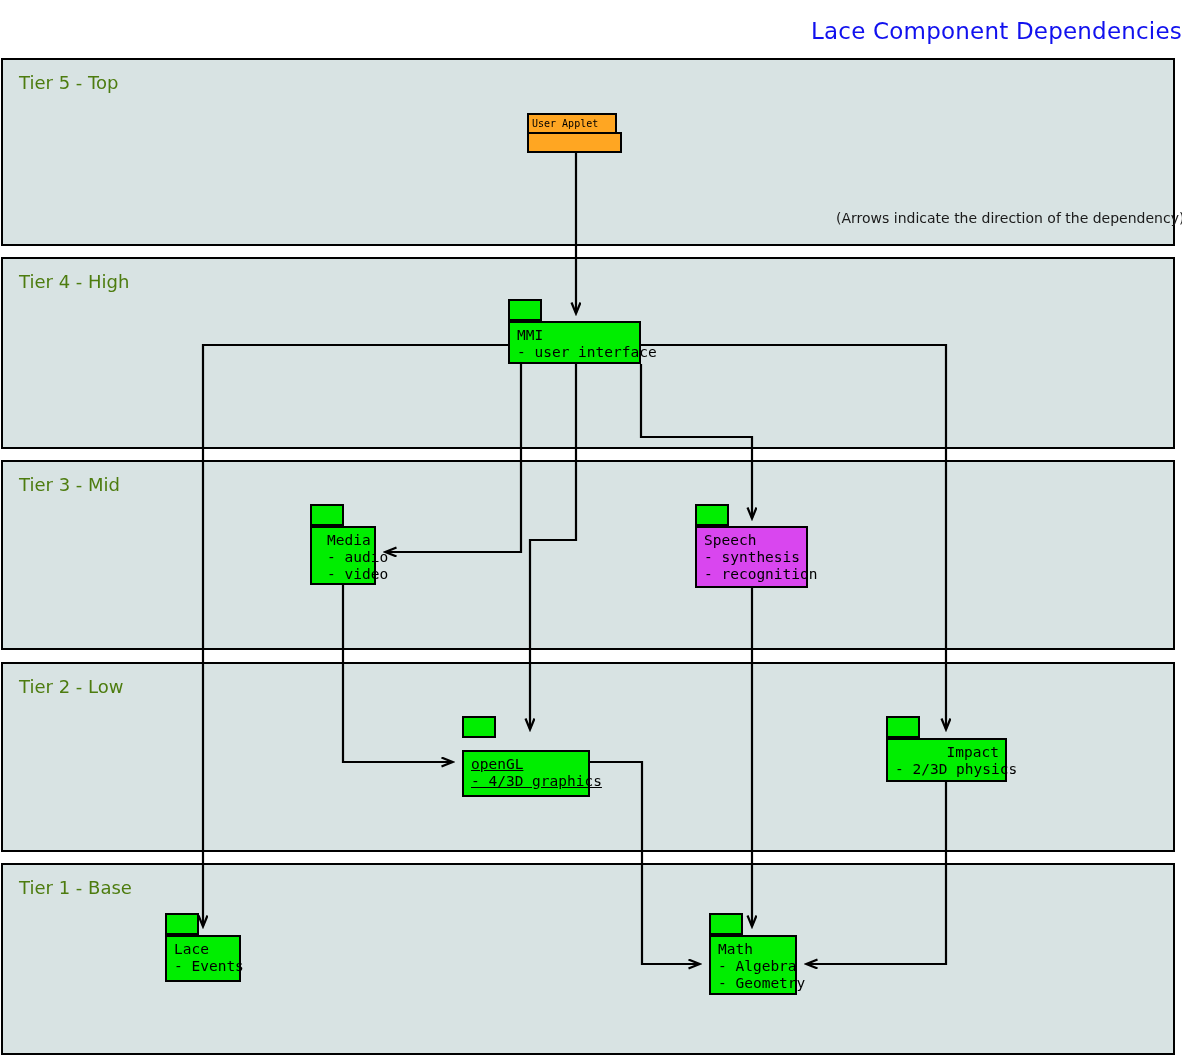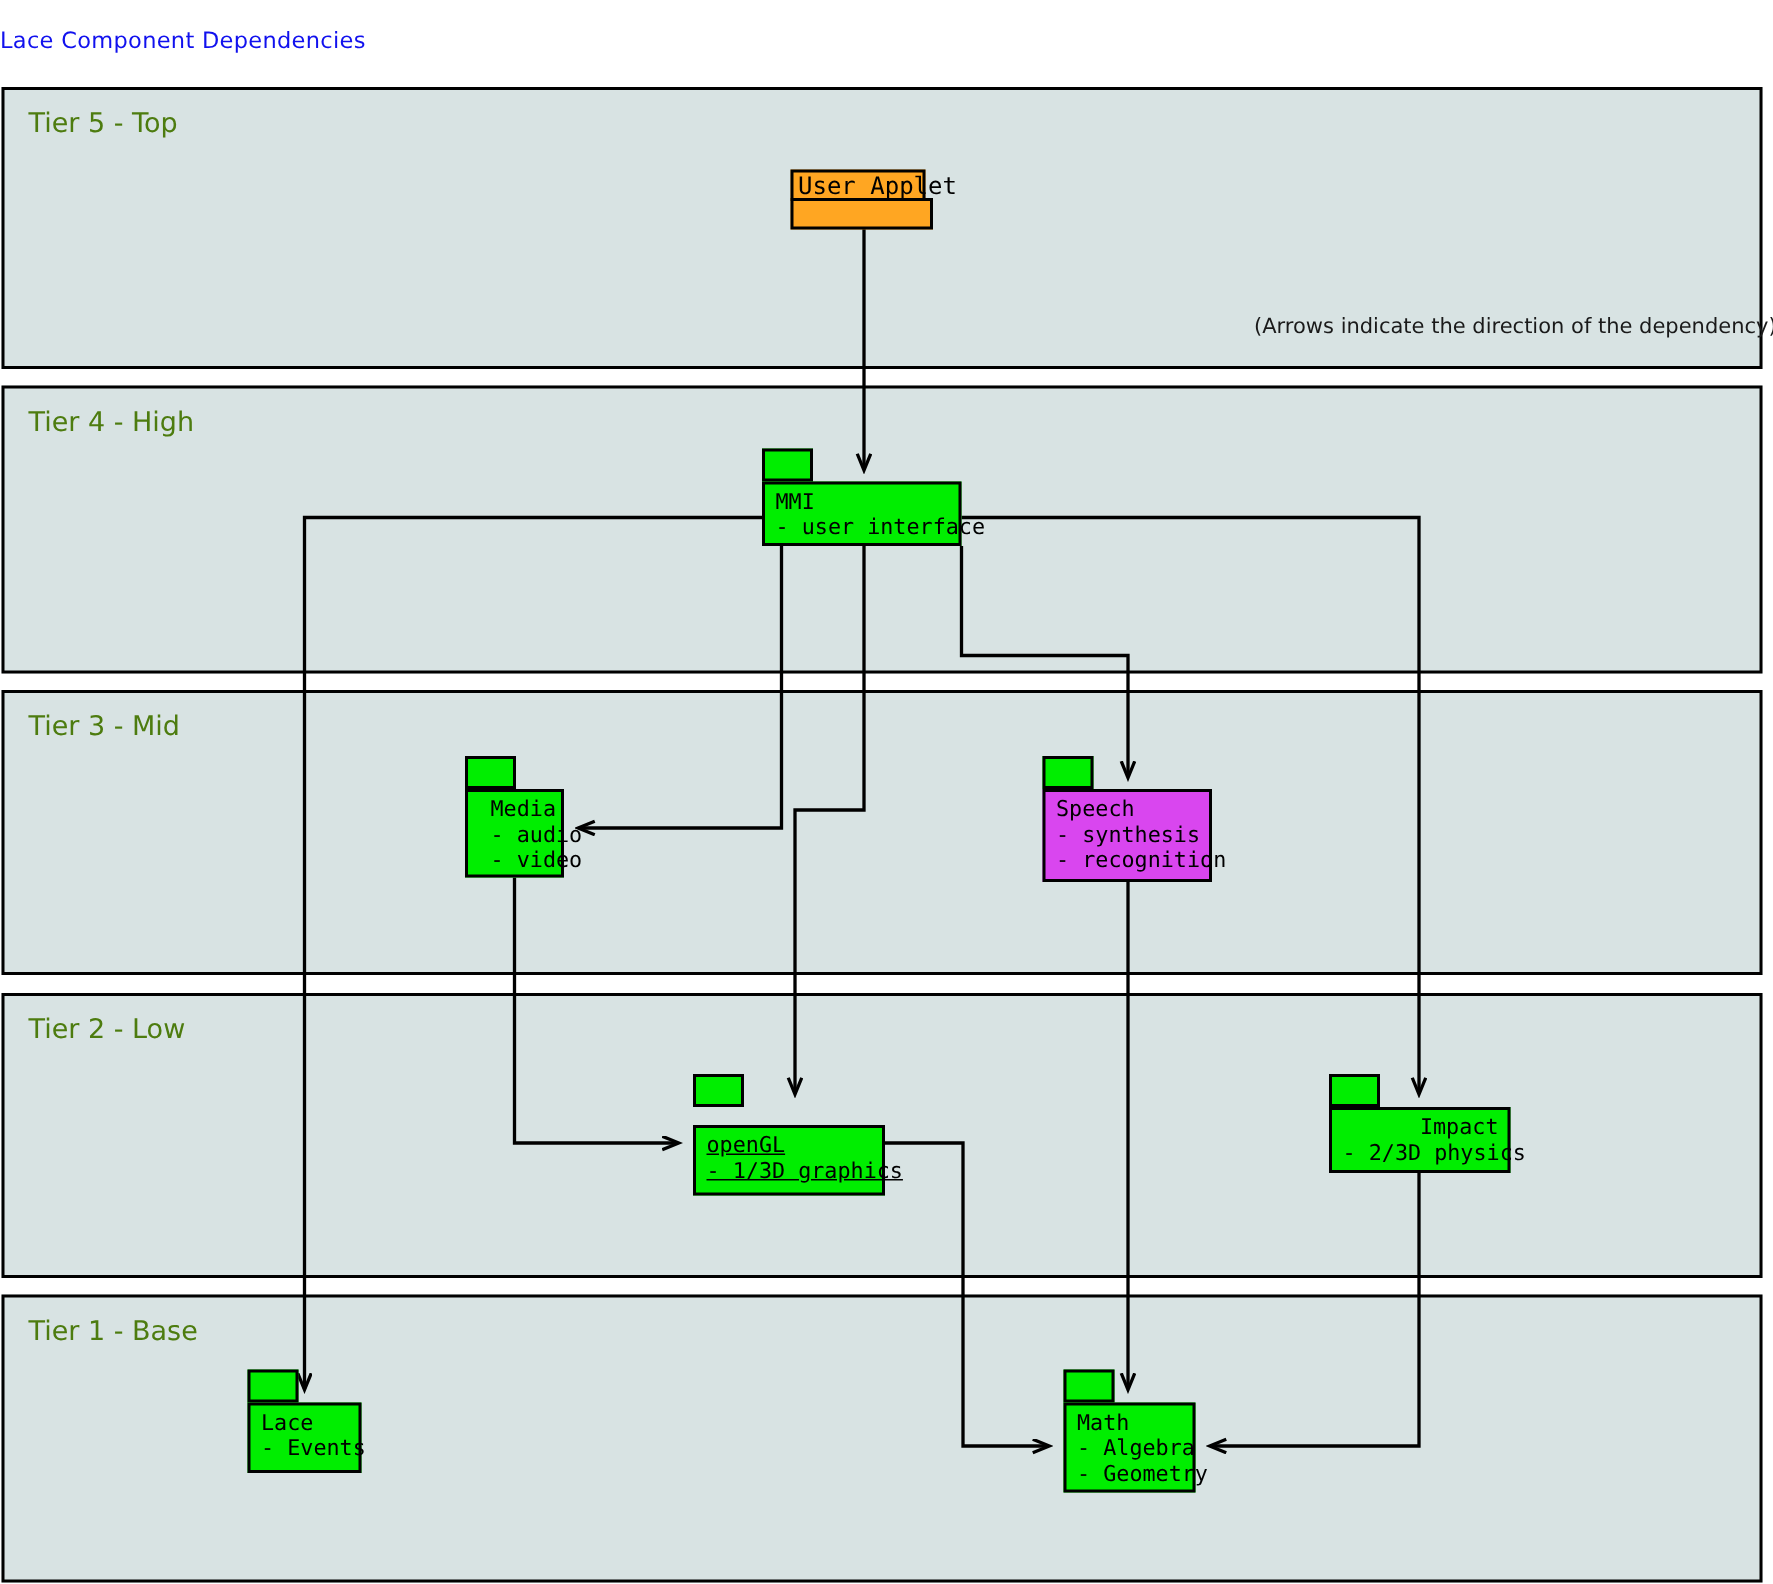--- a/index.html
+++ b/index.html
@@ -3,22 +3,22 @@
 <meta charset="utf-8">
 <title>Lace Component Dependencies</title>
 <style>
   html,body{margin:0;padding:0;background:#ffffff;}
   body{width:1182px;height:1056px;position:relative;overflow:hidden;
        font-family:"DejaVu Sans","Liberation Sans",sans-serif;}
   #root{position:absolute;left:0;top:0;width:1182px;height:1056px;}
 
   
   .title{
-    position:absolute;left:0;top:18px;width:1182px;text-align:left;
-    font-size:15px;color:#1111ee;font-family:"DejaVu Sans","Liberation Sans",sans-serif;
+    position:absolute;left:0;top:18px;width:1182px;text-align:right;
+    font-size:23px;color:#1111ee;font-family:"DejaVu Sans","Liberation Sans",sans-serif;
     letter-spacing:.2px;
   }
 
   
   .tier{
     position:absolute;left:1px;width:1174px;
     background:#d8e3e3;border:2px solid #000000;box-sizing:border-box;
   }
   .tier-label{
     position:absolute;left:16px;top:12px;font-size:18px;color:#4d7c0f;
@@ -43,21 +43,21 @@
     padding:4px 6px 4px 7px;
   }
   .pkg .line{
     display:block;font-family:"DejaVu Sans Mono","Liberation Mono",monospace;
     font-size:14.5px;line-height:17px;color:#000;white-space:pre;
   }
   
   .applet .tab{
     display:flex;align-items:center;padding:0 3px;box-sizing:border-box;
   }
-  .applet .tab .line{font-size:16px;line-height:16px;}
+  .applet .tab .line{font-size:10px;line-height:16px;}
 </style>
 </head>
 <body>
 
 <div id="root">
 
   <div class="title">Lace Component Dependencies</div>
 
   <div class="tier" style="top:58px;height:188px;">
     <span class="tier-label">Tier 5 - Top</span>
@@ -138,21 +138,21 @@
       <span class="line">Speech</span>
       <span class="line">- synthesis</span>
       <span class="line">- recognition</span>
     </div>
   </div>
 
   <div class="pkg" style="left:462px;top:716px;width:128px;height:69px;">
     <div class="tab" style="width:34px;height:22px;background:#00ee00;"></div>
     <div class="body" style="top:34px;width:128px;height:47px;background:#00ee00;text-decoration:underline;">
       <span class="line">openGL</span>
-      <span class="line">- 1/3D graphics</span>
+      <span class="line">- 4/3D graphics</span>
     </div>
   </div>
 
   <div class="pkg" style="left:886px;top:716px;width:121px;height:66px;">
     <div class="tab" style="width:34px;height:22px;background:#00ee00;"></div>
     <div class="body" style="top:22px;width:121px;height:44px;background:#00ee00;text-align:right;">
       <span class="line">Impact</span>
       <span class="line">- 2/3D physics</span>
     </div>
   </div>

